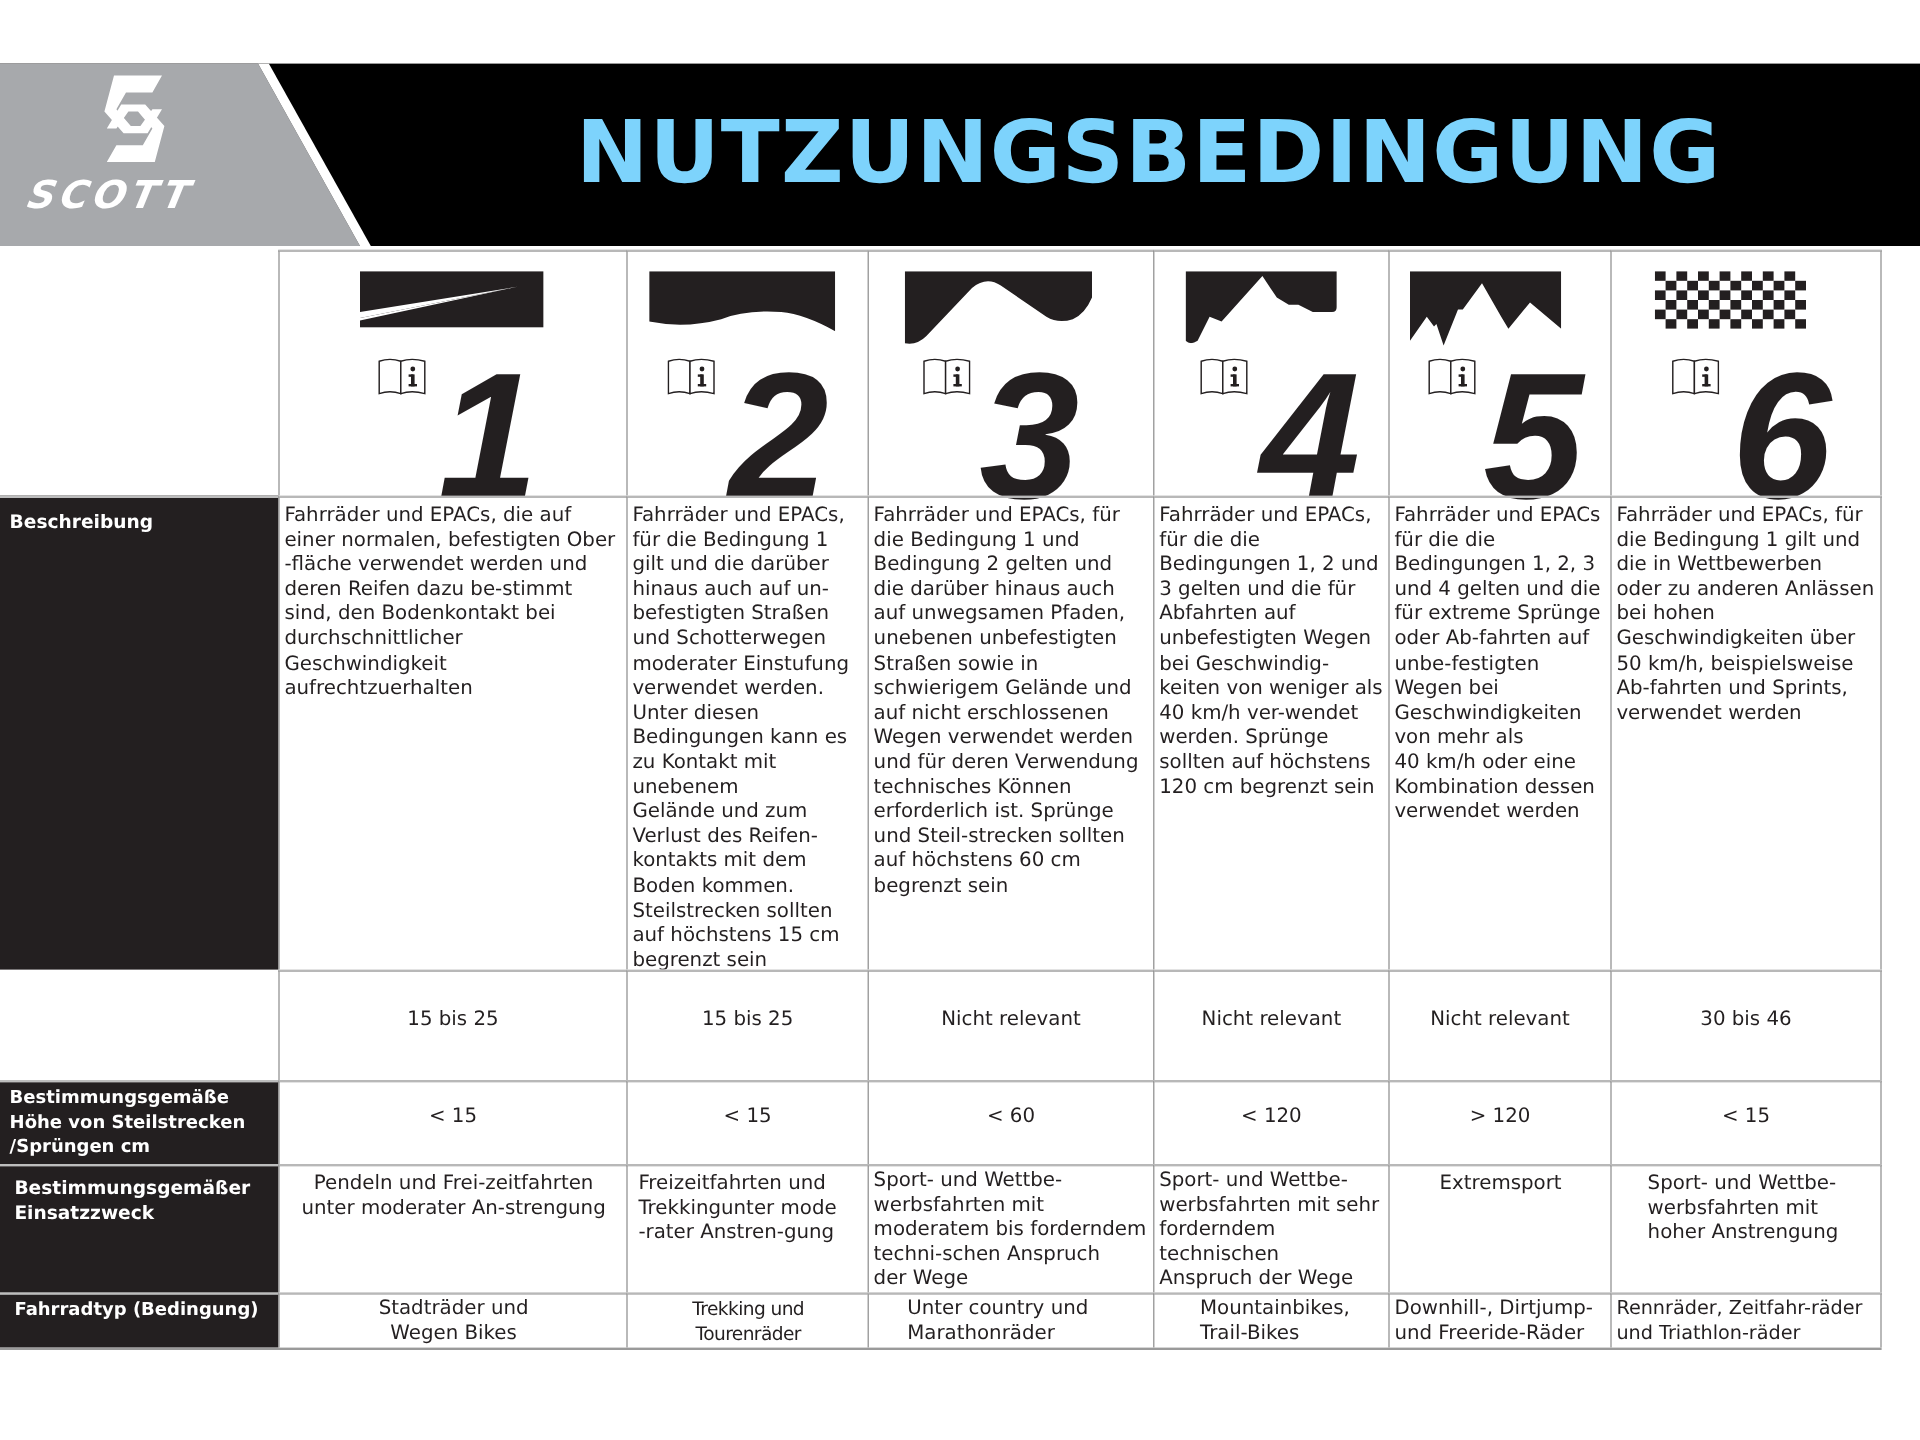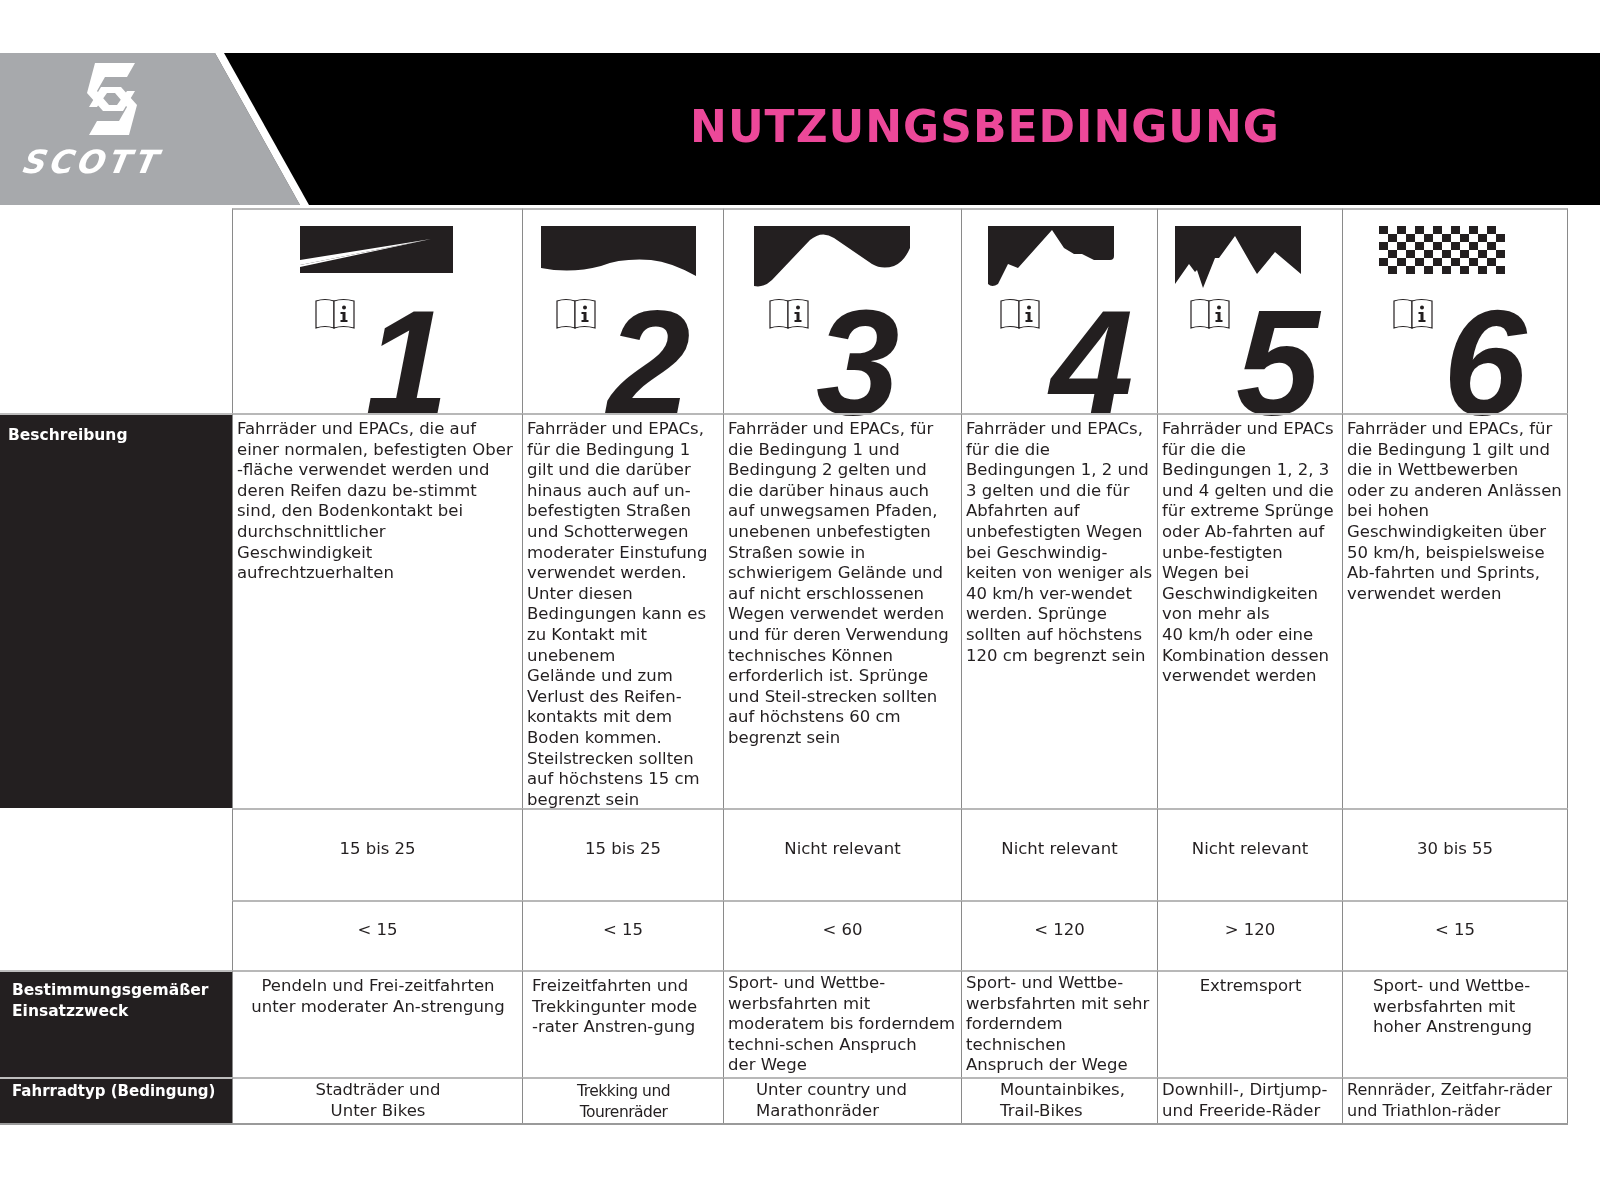--- a/index.html
+++ b/index.html
@@ -5,22 +5,22 @@
   * { box-sizing: border-box; margin: 0; padding: 0; }
   html, body { width: 1600px; height: 1200px; background: #ffffff; overflow: hidden; }
   body { position: relative; font-family: "DejaVu Sans", sans-serif; color: #231f20; }
 
   
   .header { position: absolute; left: 0; top: 53px; width: 1600px; height: 152px; background: #000; }
   .logo-panel { position: absolute; left: 0; top: 0; width: 310px; height: 152px; }
   .logo-panel svg { position: absolute; left: 0; top: 0; }
   .title {
     position: absolute; left: 480px; top: 24px; width: 800px; height: 100px;
-    color: #ec4899; font-family: "DejaVu Sans", sans-serif; font-weight: bold;
-    font-size: 44px; letter-spacing: 1px; line-height: 100px; text-align: right;
+    color: #7dd3fc; font-family: "DejaVu Sans", sans-serif; font-weight: bold;
+    font-size: 72px; letter-spacing: 1px; line-height: 100px; text-align: right;
   }
 
   
   .table { position: absolute; left: 0; top: 208px; width: 1568px; }
   .row { position: absolute; left: 0; width: 1568px; }
   .label-cell {
     position: absolute; left: 0; top: 0; width: 232px; height: 100%;
     background: #231f20; color: #fff; font-weight: bold; font-size: 15.5px; line-height: 21px;
     padding: 10px 6px 0 8px; border-top: 2px solid #bdbdbd;
   }
@@ -283,24 +283,25 @@
 Ab-fahrten und Sprints,
 verwendet werden</div>
   </div>
 
   <div class="row" style="top:600px; height:92px;">
     <div class="cell vcenter" style="left:232px; width:290px;">15 bis 25</div>
     <div class="cell vcenter" style="left:522px; width:201px;">15 bis 25</div>
     <div class="cell vcenter" style="left:723px; width:238px;">Nicht relevant</div>
     <div class="cell vcenter" style="left:961px; width:196px;">Nicht relevant</div>
     <div class="cell vcenter" style="left:1157px; width:185px;">Nicht relevant</div>
-    <div class="cell vcenter last" style="left:1342px; width:226px;">30 bis 55</div>
+    <div class="cell vcenter last" style="left:1342px; width:226px;">30 bis 46</div>
   </div>
 
   <div class="row" style="top:692px; height:70px;">
+    <div class="label-cell" style="font-size:15px; line-height:20.5px; padding-top:2px;">Bestimmungsgemäße Höhe von Steilstrecken /Sprüngen cm</div>
     <div class="cell vcenter" style="left:232px; width:290px;">&lt; 15</div>
     <div class="cell vcenter" style="left:522px; width:201px;">&lt; 15</div>
     <div class="cell vcenter" style="left:723px; width:238px;">&lt; 60</div>
     <div class="cell vcenter" style="left:961px; width:196px;">&lt; 120</div>
     <div class="cell vcenter" style="left:1157px; width:185px;">&gt; 120</div>
     <div class="cell vcenter last" style="left:1342px; width:226px;">&lt; 15</div>
   </div>
 
   <div class="row" style="top:762px; height:107px;">
     <div class="label-cell" style="padding-top:8px; padding-left:12px;">Bestimmungsgemäßer Einsatzzweck</div>
@@ -321,21 +322,21 @@
 Anspruch der Wege</div>
     <div class="cell center" style="left:1157px; width:185px;">Extremsport</div>
     <div class="cell last" style="left:1342px; width:226px; padding-left:30px;">Sport- und Wettbe-
 werbsfahrten mit
 hoher Anstrengung</div>
   </div>
 
   <div class="row" style="top:869px; height:46px;">
     <div class="label-cell" style="padding-top:2px; padding-left:12px; width:232px; font-size:15px; line-height:20px;">Fahrradtyp (Bedingung)</div>
     <div class="cell center" style="left:232px; width:290px; padding-top:1px; line-height:20.5px;">Stadträder und
-Unter Bikes</div>
+Wegen Bikes</div>
     <div class="cell center" style="left:522px; width:201px; padding-top:2px; font-size:15.5px; letter-spacing:-0.5px;">Trekking und
 Tourenräder</div>
     <div class="cell" style="left:723px; width:238px; padding-left:32px; padding-top:1px; line-height:20.5px;">Unter country und
 Marathonräder</div>
     <div class="cell" style="left:961px; width:196px; padding-left:38px; padding-top:1px; line-height:20.5px;">Mountainbikes,
 Trail-Bikes</div>
     <div class="cell" style="left:1157px; width:185px; padding-top:1px; line-height:20.5px;">Downhill-, Dirtjump-
 und Freeride-Räder</div>
     <div class="cell last" style="left:1342px; width:226px; padding-top:1px; line-height:20.5px; font-size:16px;">Rennräder, Zeitfahr-räder
  und Triathlon-räder</div>

